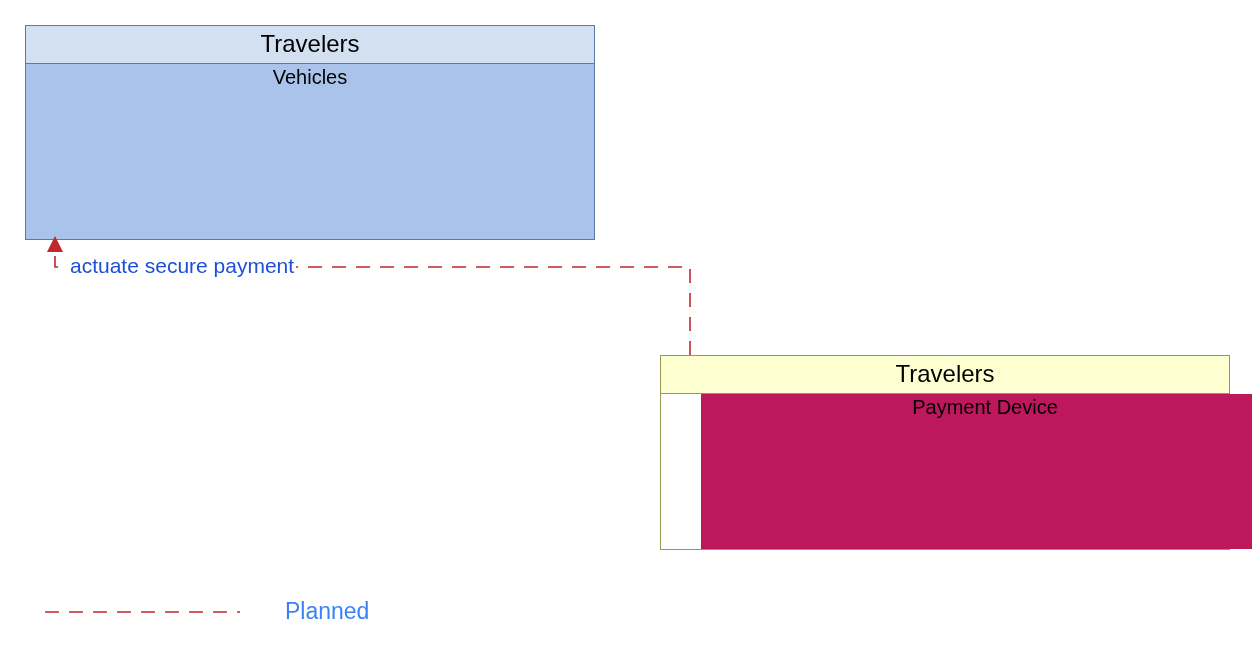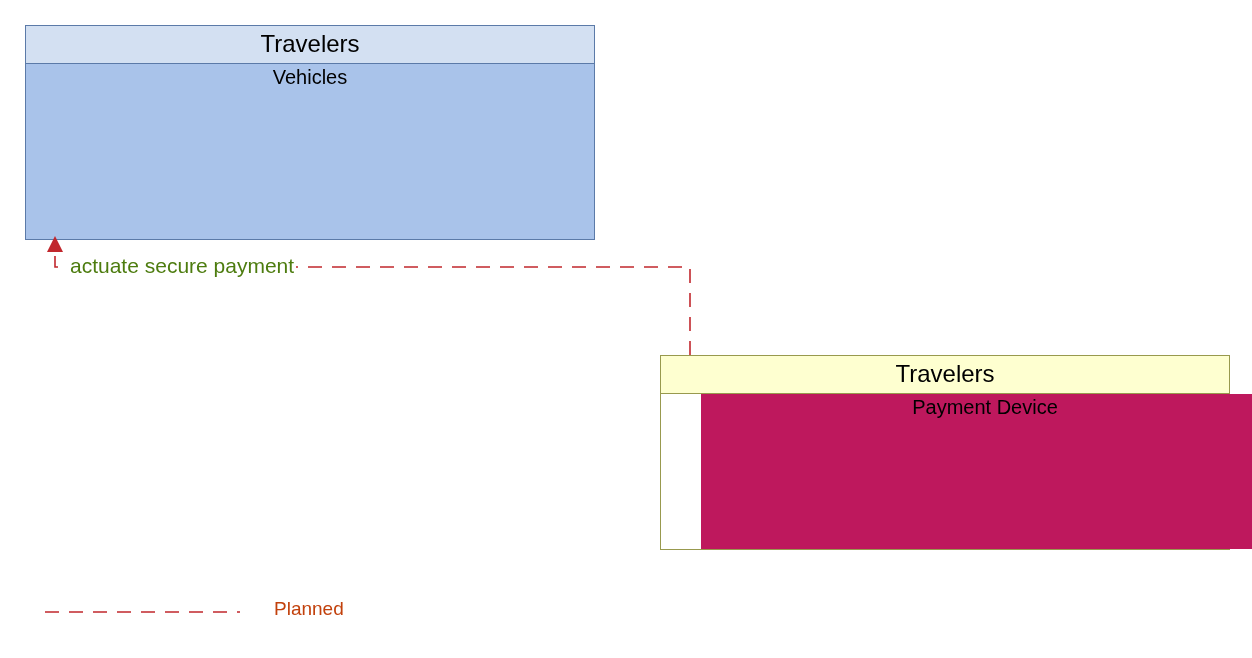--- a/index.html
+++ b/index.html
@@ -67,31 +67,31 @@
     background: #be185d;
     height: calc(100% - 38px);
     margin-left: 40px;
   }
 
   
   .flow-label {
     position: absolute;
     left: 68px;
     top: 254px;
-    color: #4d7c0f;
+    color: #1d4ed8;
     font-size: 21px;
     background: #ffffff;
     padding: 0 2px;
   }
   .legend-text {
     position: absolute;
-    left: 274px;
+    left: 285px;
     top: 598px;
-    color: #c2410c;
-    font-size: 19px;
+    color: #3b82f6;
+    font-size: 23px;
   }
 
   svg.connector {
     position: absolute;
     overflow: visible;
     pointer-events: none;
   }
 </style>
 </head>
 <body>

